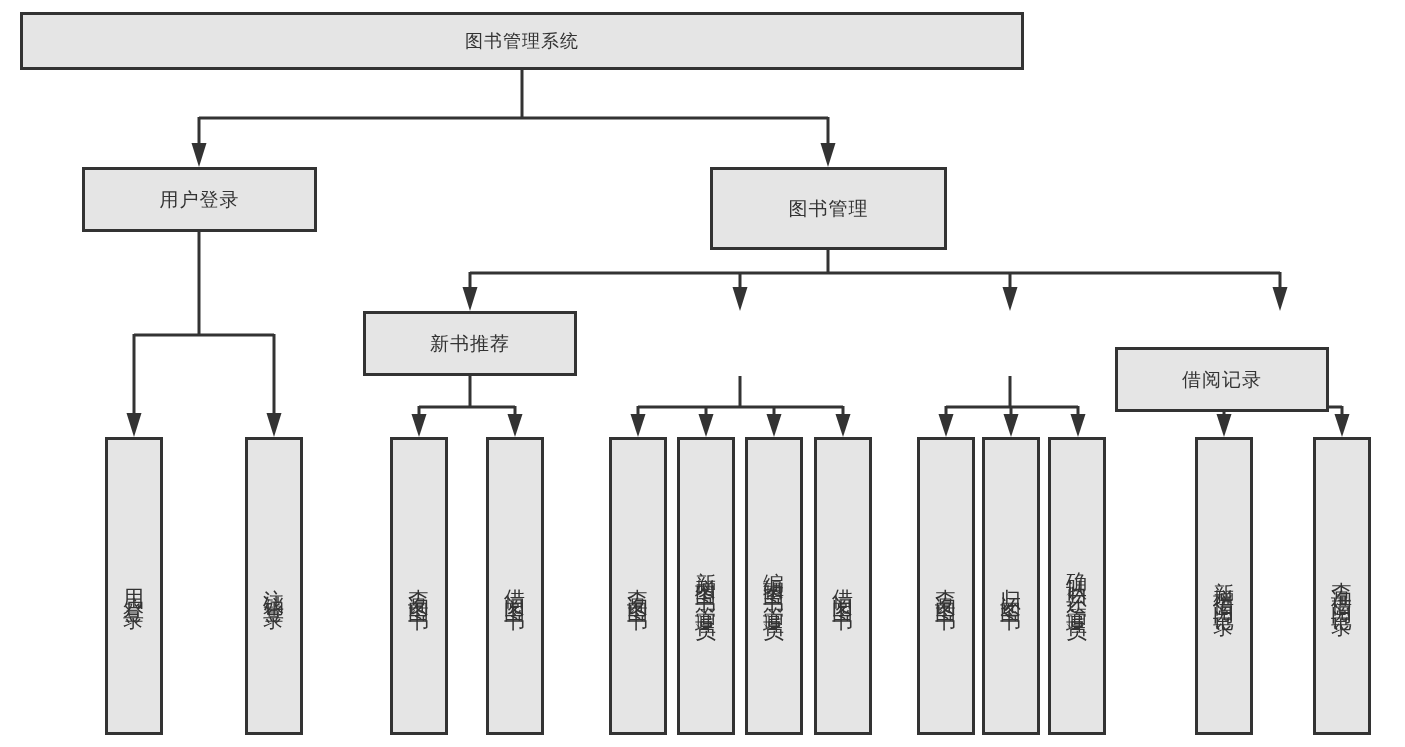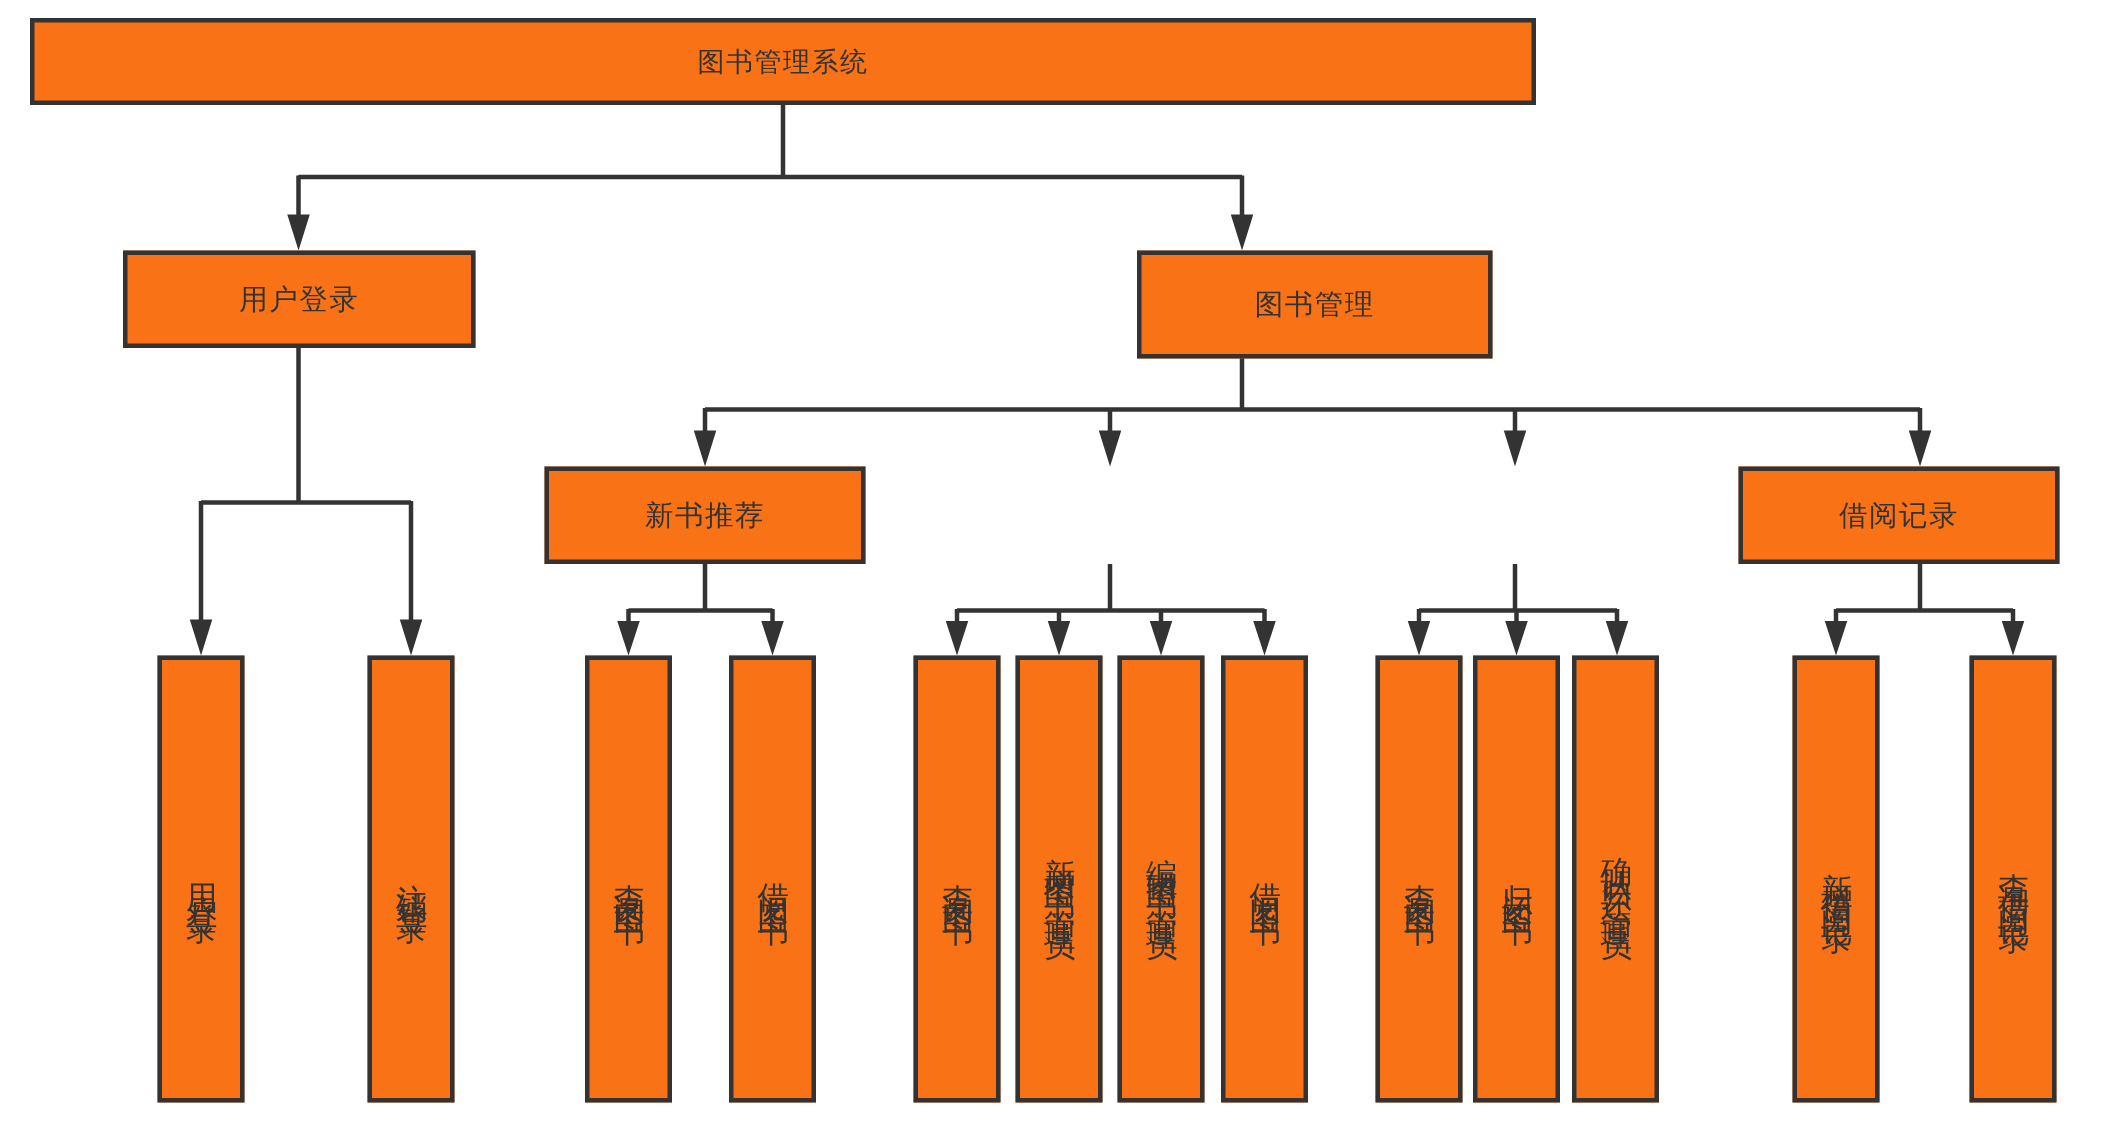--- a/index.html
+++ b/index.html
@@ -14,40 +14,40 @@
   }
   #connectors {
     position: absolute;
     left: 0; top: 0;
     width: 1405px; height: 747px;
   }
   .node {
     position: absolute;
     box-sizing: border-box;
     border: 3px solid #333333;
-    background: #f97316;
+    background: #e5e5e5;
     display: flex;
     align-items: center;
     justify-content: center;
   }
   .node .hlabel {
     font-size: 19px;
     letter-spacing: 1px;
     color: #333333;
     white-space: nowrap;
   }
   .root-box   { left: 20px;  top: 12px;  width: 1004px; height: 58px; }
   .root-box .hlabel { font-size: 18px; }
   .l2-a { left: 82px;  top: 167px; width: 235px; height: 65px; }
-  .l2-b { left: 710px; top: 167px; width: 237px; height: 72px; margin-left: 48px; }
+  .l2-b { left: 710px; top: 167px; width: 237px; height: 83px; }
   .l3   { top: 311px; height: 65px; width: 214px; }
   .l3-0 { left: 363px; }
   .l3-1 { left: 633px; }
   .l3-2 { left: 903px; }
-  .l3-3 { left: 1159px; }
+  .l3-3 { left: 1115px; margin-top: 36px; }
   .leaf {
     top: 437px; height: 298px; width: 58px;
   }
   .leaf .vlabel {
     writing-mode: vertical-rl;
     text-orientation: mixed;
     font-size: 21px;
     letter-spacing: 7px;
     line-height: 1;
     color: #333333;

